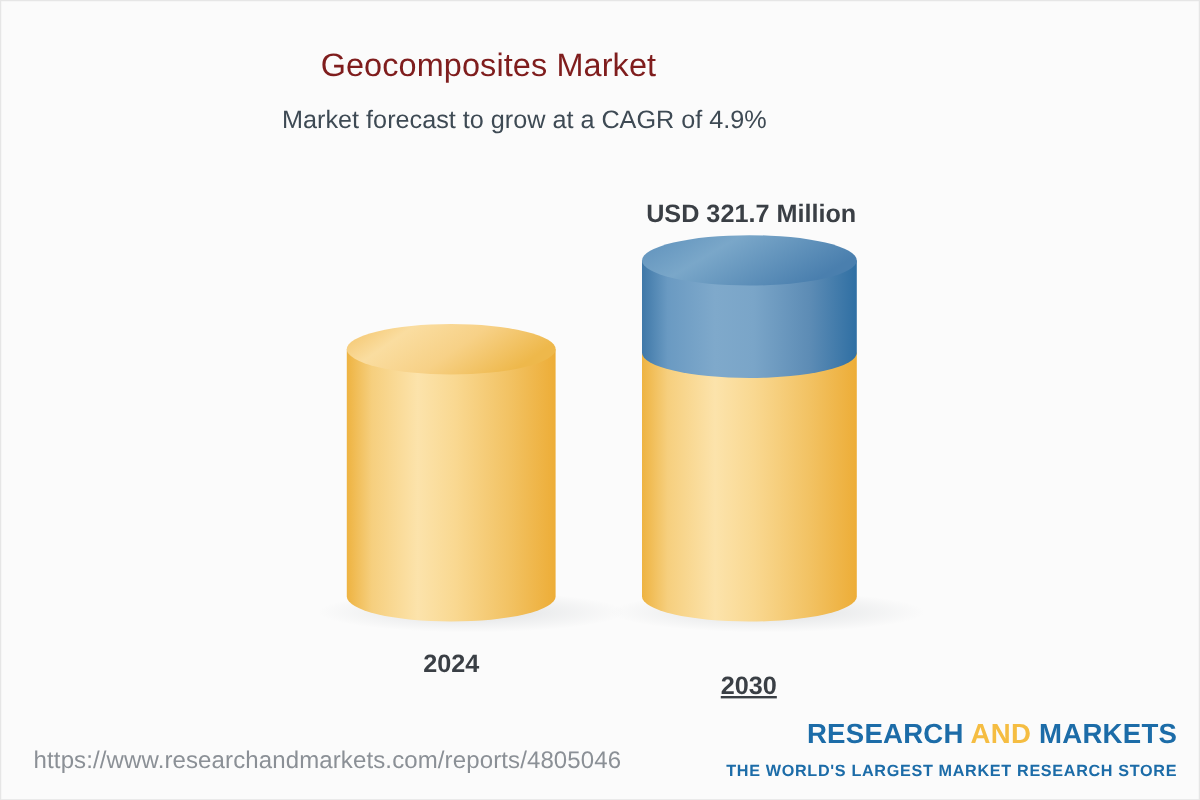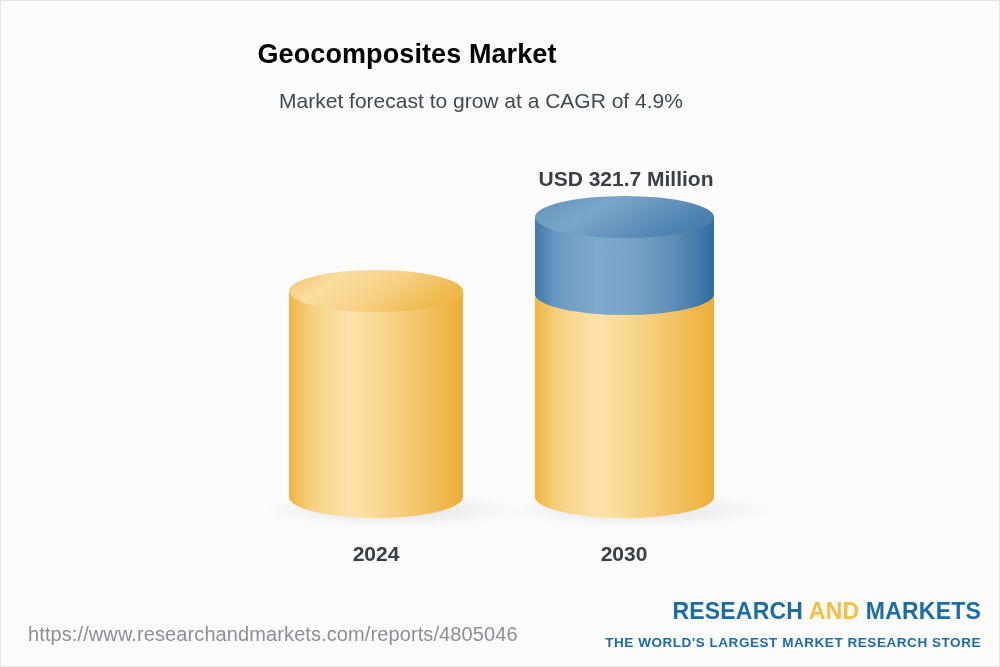--- a/index.html
+++ b/index.html
@@ -24,34 +24,33 @@
   }
 
   
   .chart-title {
     position: absolute;
     top: 38px;
     left: 0;
     width: 812px;
     text-align: center;
     font-size: 27px;
-    font-weight: bold;
-    color: #000000;
+    font-weight: normal;
+    color: #7f1d1d;
     letter-spacing: 0.1px;
   }
   .chart-subtitle {
     position: absolute;
     top: 88px;
     left: 0;
     width: 872px;
     text-align: center;
     font-size: 21px;
     font-weight: normal;
     color: #3e4a54;
-    margin-left: 44px;
   }
 
   
   .plot {
     position: absolute;
     left: 0;
     top: 0;
     width: 1000px;
     height: 667px;
   }
@@ -186,21 +185,21 @@
                A89.5,21 0 0 0 713,293
                L713,216 Z" fill="url(#gBlueBody)"></path>
 
       <ellipse cx="623.5" cy="216" rx="89.5" ry="21" fill="url(#gBlueTop)"></ellipse>
     </g>
   </svg>
 
   <div class="value-label" style="left:500px; top:166px; width:250px;">USD 321.7 Million</div>
 
   <div class="cat-label" style="left:295px; top:533px; width:160px;">2024</div>
-  <div class="cat-label" style="left:543px; top:533px; width:160px;">2030</div>
+  <div class="cat-label" style="left:543px; top:551px; width:160px;text-decoration:underline;">2030</div>
 
   <div class="footer-url">https://www.researchandmarkets.com/reports/4805046</div>
 
   <div class="logo">
     <div class="logo-main"><span>RESEARCH </span><span class="logo-and">AND</span><span> MARKETS</span></div>
     <div class="logo-tag">THE WORLD'S LARGEST MARKET RESEARCH STORE</div>
   </div>
 
 </div>
 

